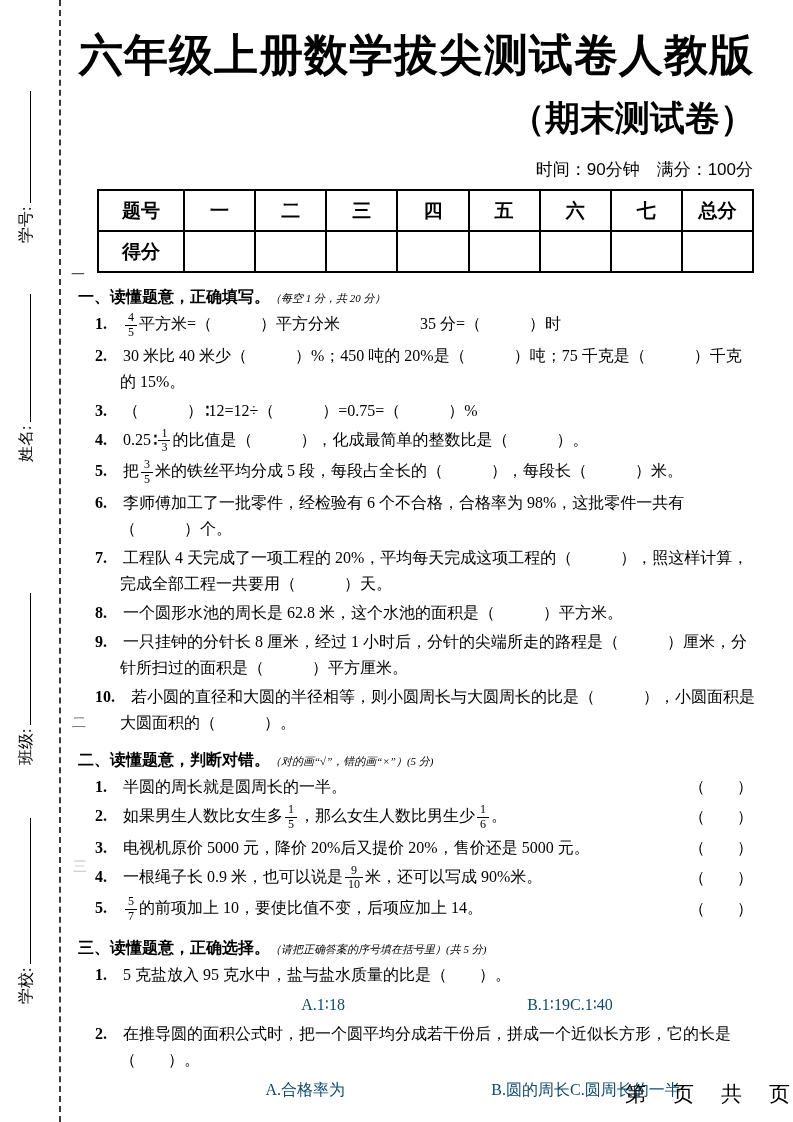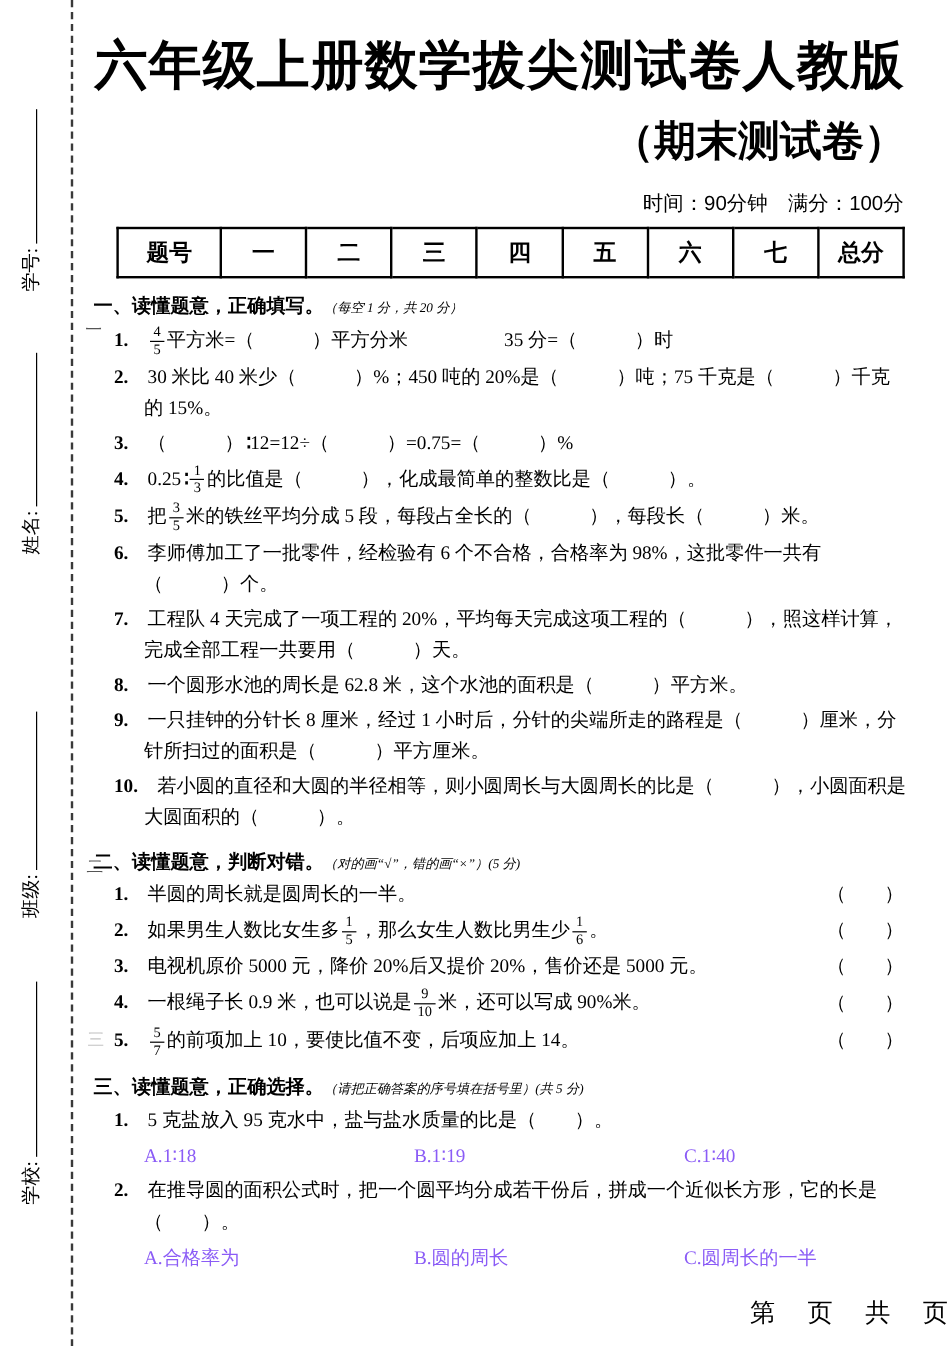--- a/index.html
+++ b/index.html
@@ -49,21 +49,21 @@
   .q-body { padding-left:42px; text-indent:-25px; }
   .q-num { font-weight:bold; }
   .judge { padding-right:70px; }
   .ans-paren { position:absolute; right:2px; top:50%;
     transform:translateY(-50%); text-indent:0; }
   .frac { display:inline-block; text-align:center; vertical-align:middle;
     font-size:12px; line-height:1.15; margin:0 2px; text-indent:0; }
   .frac .den { display:block; border-top:1px solid #000; padding:0 3px; }
   .frac .num { display:block; padding:0 3px; }
   .opts { display:flex; padding-left:42px; font-size:16px; line-height:27px;
-    margin-bottom:3px; color:#8b5cf6; }
+    margin-bottom:3px; color:#0c4a6e;text-align:right; }
   .opts .opt { width:225px; flex:0 0 auto; }
   .opts .opt:last-child { width:auto; }
   
   .footer { position:absolute; left:0; right:0; top:1080px; text-align:right;
     font-size:21px; letter-spacing:3px; color:#000; }
 </style>
 </head>
 <body>
 
 <div class="fold-line"></div>
@@ -97,20 +97,31 @@
       <td class="lab">题号</td>
       <td>一</td>
       <td>二</td>
       <td>三</td>
       <td>四</td>
       <td>五</td>
       <td>六</td>
       <td>七</td>
       <td>总分</td>
     </tr>
+    <tr>
+      <td class="lab">得分</td>
+      <td></td>
+      <td></td>
+      <td></td>
+      <td></td>
+      <td></td>
+      <td></td>
+      <td></td>
+      <td></td>
+    </tr>
   </tbody>
     </table>
 
   <div class="sec-h">
     <span class="sec-title">一、读懂题意，正确填写。</span><span class="sec-note">（每空 1 分，共 20 分）</span>
   </div>
   <div>
       <div class="q">
         <div class="q-body"><span class="q-num">1.</span>　<span class="frac"><span class="num">4</span><span class="den">5</span></span>平方米=（　　　）平方分米　　　　　35 分=（　　　）时</div>
       </div>

